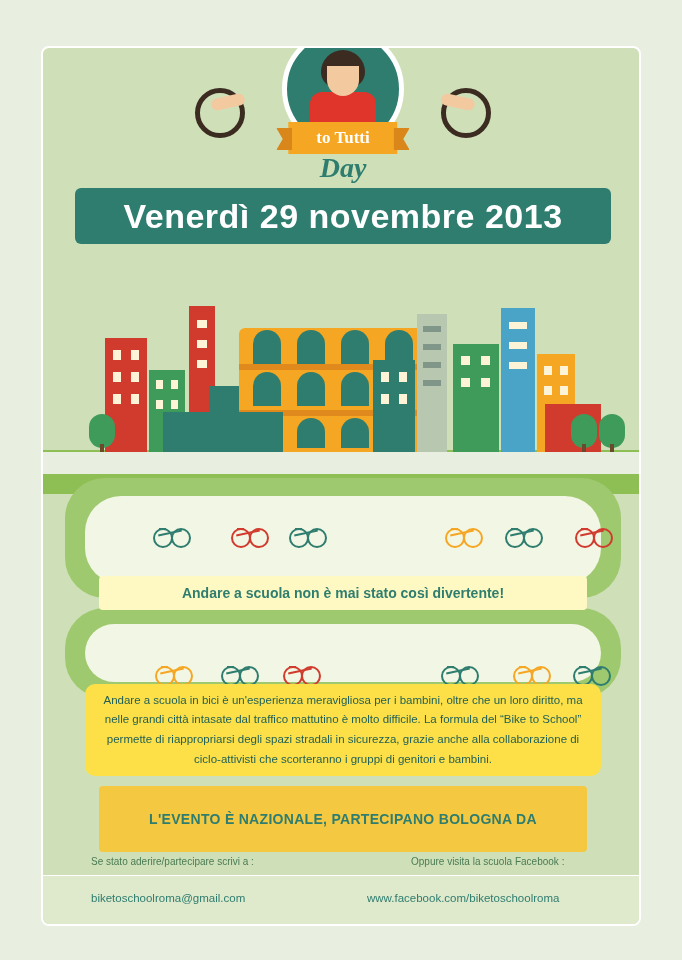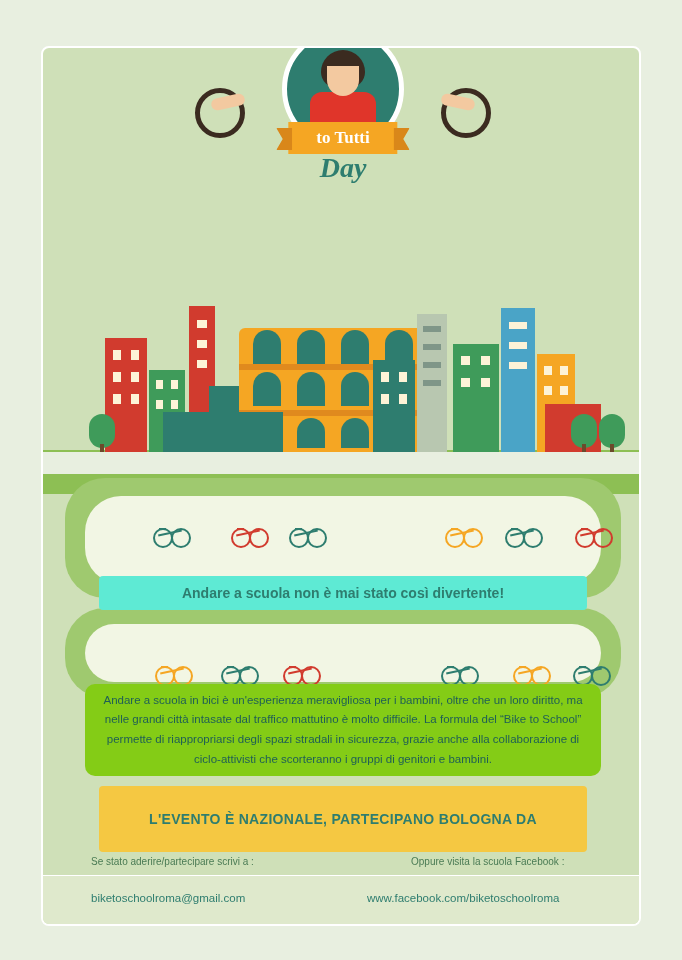--- a/index.html
+++ b/index.html
@@ -126,28 +126,28 @@
   .headline-box{
     position:absolute;left:56px;top:468px;width:488px;height:52px;
     display:flex;align-items:center;justify-content:center;
   }
   .headline{
     font-size:32px;font-weight:bold;color:#d13b2e;
     font-family:"DejaVu Sans", sans-serif;
   }
   .sub-box{
     position:absolute;left:56px;top:528px;width:488px;height:34px;
-    background:#5eead4;border-radius:4px;
+    background:#fef9c3;border-radius:4px;
     display:flex;align-items:center;justify-content:center;
   }
   .sub-text{font-size:14px;color:#2e7d6f;font-weight:bold;}
   
   .body-box{
     position:absolute;left:42px;top:636px;width:516px;height:92px;
-    background:#84cc16;border-radius:10px;
+    background:#fde047;border-radius:10px;
     display:flex;align-items:center;justify-content:center;
   }
   .body-text{
     font-size:11.5px;color:#1f5f56;line-height:1.7;text-align:center;
     padding:0 14px;
   }
   
   .nat-box{
     position:absolute;left:56px;top:738px;width:488px;height:66px;
     background:#f5c842;border-radius:4px;
@@ -187,20 +187,21 @@
     <div class="rider-arm l"></div>
     <div class="rider-arm r"></div>
     <div class="rider-body"></div>
     <div class="rider-head"></div>
     <div class="rider-face"></div>
     <div class="logo-bike">BIKE</div>
     <div class="ribbon">to Tutti</div>
     <div class="logo-day">Day</div>
   </div>
 
+  <div class="date-banner">Venerdì 29 novembre 2013</div>
 
   <div class="city">
     <div class="ground-green"></div>
 
     <div class="bldg" style="left:62px;width:42px;height:118px;background:#d13b2e;">
       <div class="win" style="left:8px;top:12px;width:8px;height:10px;"></div>
       <div class="win" style="left:26px;top:12px;width:8px;height:10px;"></div>
       <div class="win" style="left:8px;top:34px;width:8px;height:10px;"></div>
       <div class="win" style="left:26px;top:34px;width:8px;height:10px;"></div>
       <div class="win" style="left:8px;top:56px;width:8px;height:10px;"></div>

